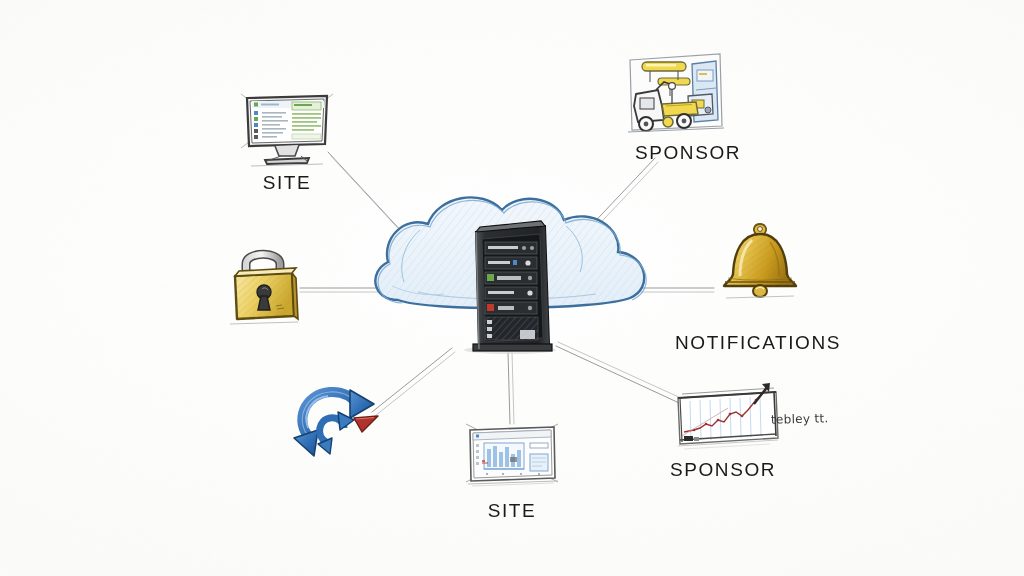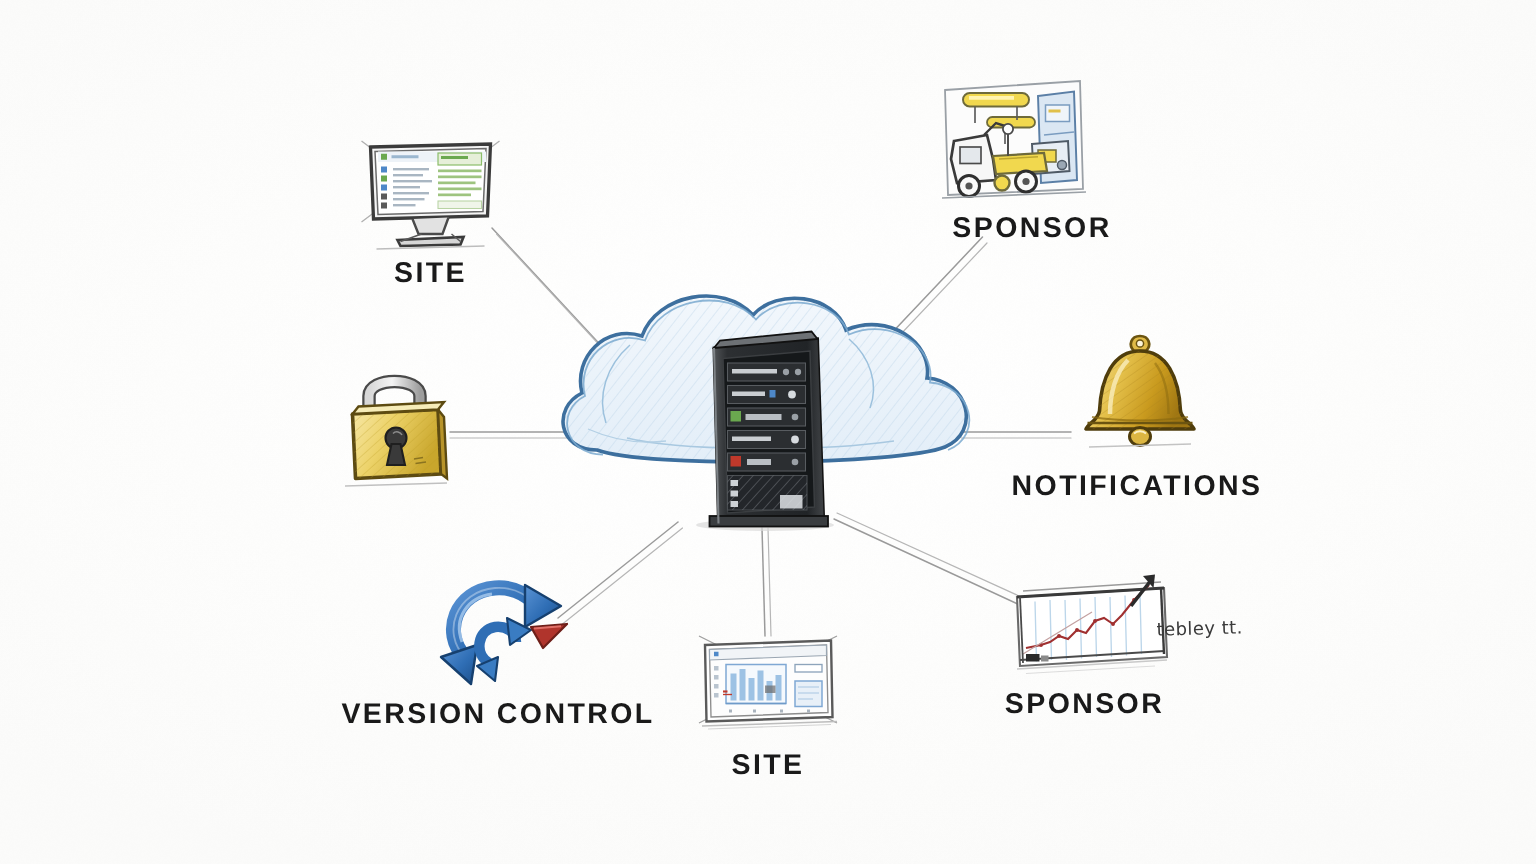--- a/index.html
+++ b/index.html
@@ -29,21 +29,21 @@
     left: 0;
     top: 0;
     width: 1024px;
     height: 576px;
   }
   .node-label {
     position: absolute;
     color: #1a1a1a;
     font-family: "Liberation Sans", sans-serif;
     font-size: 19px;
-    font-weight: 700;
+    font-weight: 400;
     letter-spacing: 1.6px;
     white-space: nowrap;
     text-align: left;
     transform: translateX(-50%);
     user-select: none;
   }
   .scribble-note {
     position: absolute;
     color: #3a3a3a;
     font-family: "DejaVu Sans", sans-serif;
@@ -333,21 +333,21 @@
 
       <path d="M13 64 L83 64" stroke="#6b5410" stroke-width="1.6"></path>
       <path d="M16 60 C34 63 62 63 80 60" fill="none" stroke="#8a6a10" stroke-width="1.2" opacity=".7"></path>
 
       <ellipse cx="48" cy="73" rx="7" ry="6" fill="#dcb642" stroke="#4f3d0c" stroke-width="2"></ellipse>
       <path d="M44 71 C46 69 50 69 52 71" stroke="#fbf0c4" stroke-width="1.2" fill="none"></path>
 
       <path d="M14 80 L82 78" stroke="#c3c3c3" stroke-width="1"></path>
     </svg>
   </div>
-  <div class="node-label" style="left:758px; top:314px;">NOTIFICATIONS</div>
+  <div class="node-label" style="left:758px; top:332px;">NOTIFICATIONS</div>
 
   <div class="node" style="left:222px; top:240px;">
     <svg width="84" height="88" viewBox="0 0 84 88">
       <defs>
         <linearGradient id="lockGrad" x1="0" y1="0" x2="1" y2="0.4">
           <stop offset="0%" stop-color="#f7e8a8"></stop>
           <stop offset="45%" stop-color="#ecd268"></stop>
           <stop offset="100%" stop-color="#c9a62c"></stop>
         </linearGradient>
         <linearGradient id="shackleGrad" x1="0" y1="0" x2="1" y2="0">
@@ -404,21 +404,20 @@
       <path d="M38 60 C28 54 30 38 42 36 C50 35 56 40 56 46" fill="none" stroke="#2f6eb5" stroke-width="7" stroke-linecap="butt"></path>
       <path d="M50 30 L66 38 L52 48 Z" fill="#3a7cc2" stroke="#16406f" stroke-width="1.4" stroke-linejoin="round"></path>
       <path d="M44 56 L42 72 L30 62 Z" fill="#3a7cc2" stroke="#16406f" stroke-width="1.4" stroke-linejoin="round"></path>
 
       <path d="M66 36 L90 34 L74 50 Z" fill="#b0342c" stroke="#6e1f19" stroke-width="1.5" stroke-linejoin="round"></path>
       <path d="M68 37 L86 35.5" stroke="#e07068" stroke-width="1.2"></path>
 
       <path d="M20 46 C14 30 24 16 40 14" fill="none" stroke="#a9cbed" stroke-width="2" opacity=".8"></path>
     </svg>
   </div>
-  <div class="node-label" style="left:332px; top:466px;">VERSION CONTROL</div>
 
   <div class="node" style="left:458px; top:416px;">
     <svg width="108" height="78" viewBox="0 0 108 78">
 
       <g stroke="#9f9f9f" stroke-width=".9">
         <path d="M8 8 L20 14 M100 8 L88 14 M8 66 L20 60 M100 66 L88 60"></path>
       </g>
 
       <path d="M12 14 L96 11 L97 62 L13 65 Z" fill="#ffffff" stroke="#5a5a5a" stroke-width="1.6"></path>
       <path d="M15 17 L93 14 L94 59 L16 62 Z" fill="#fdfdfd" stroke="#8d8d8d" stroke-width=".9"></path>

